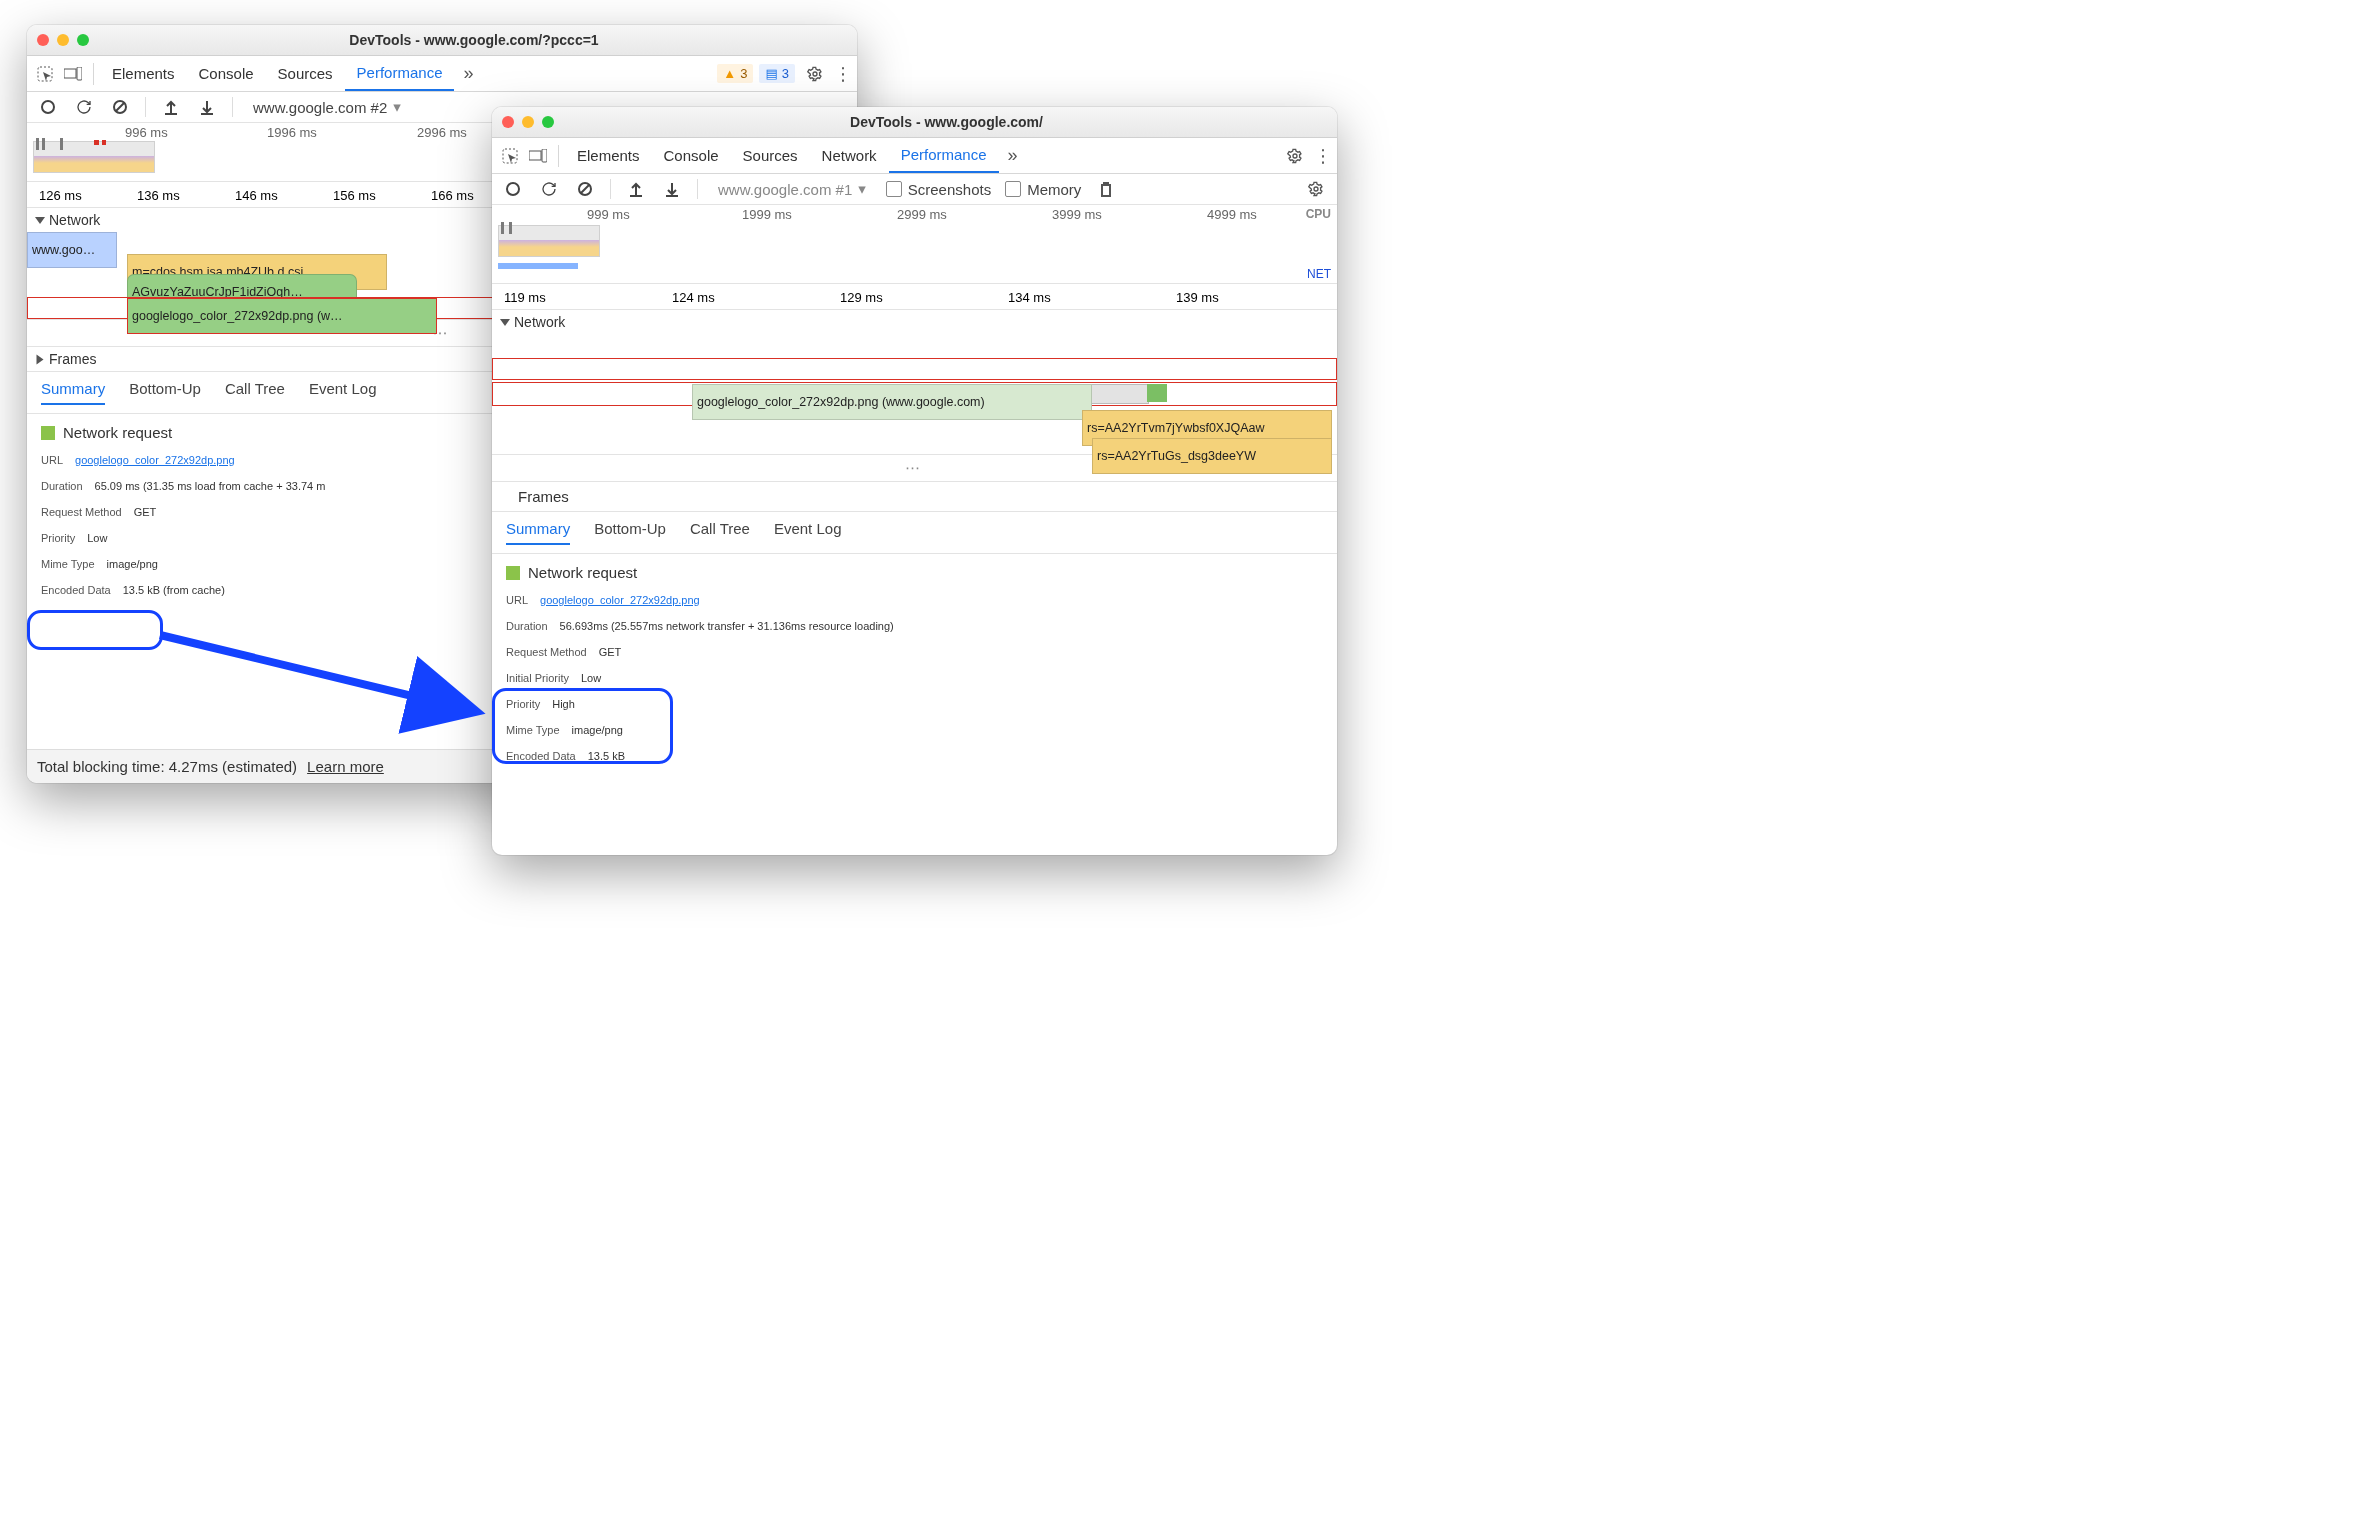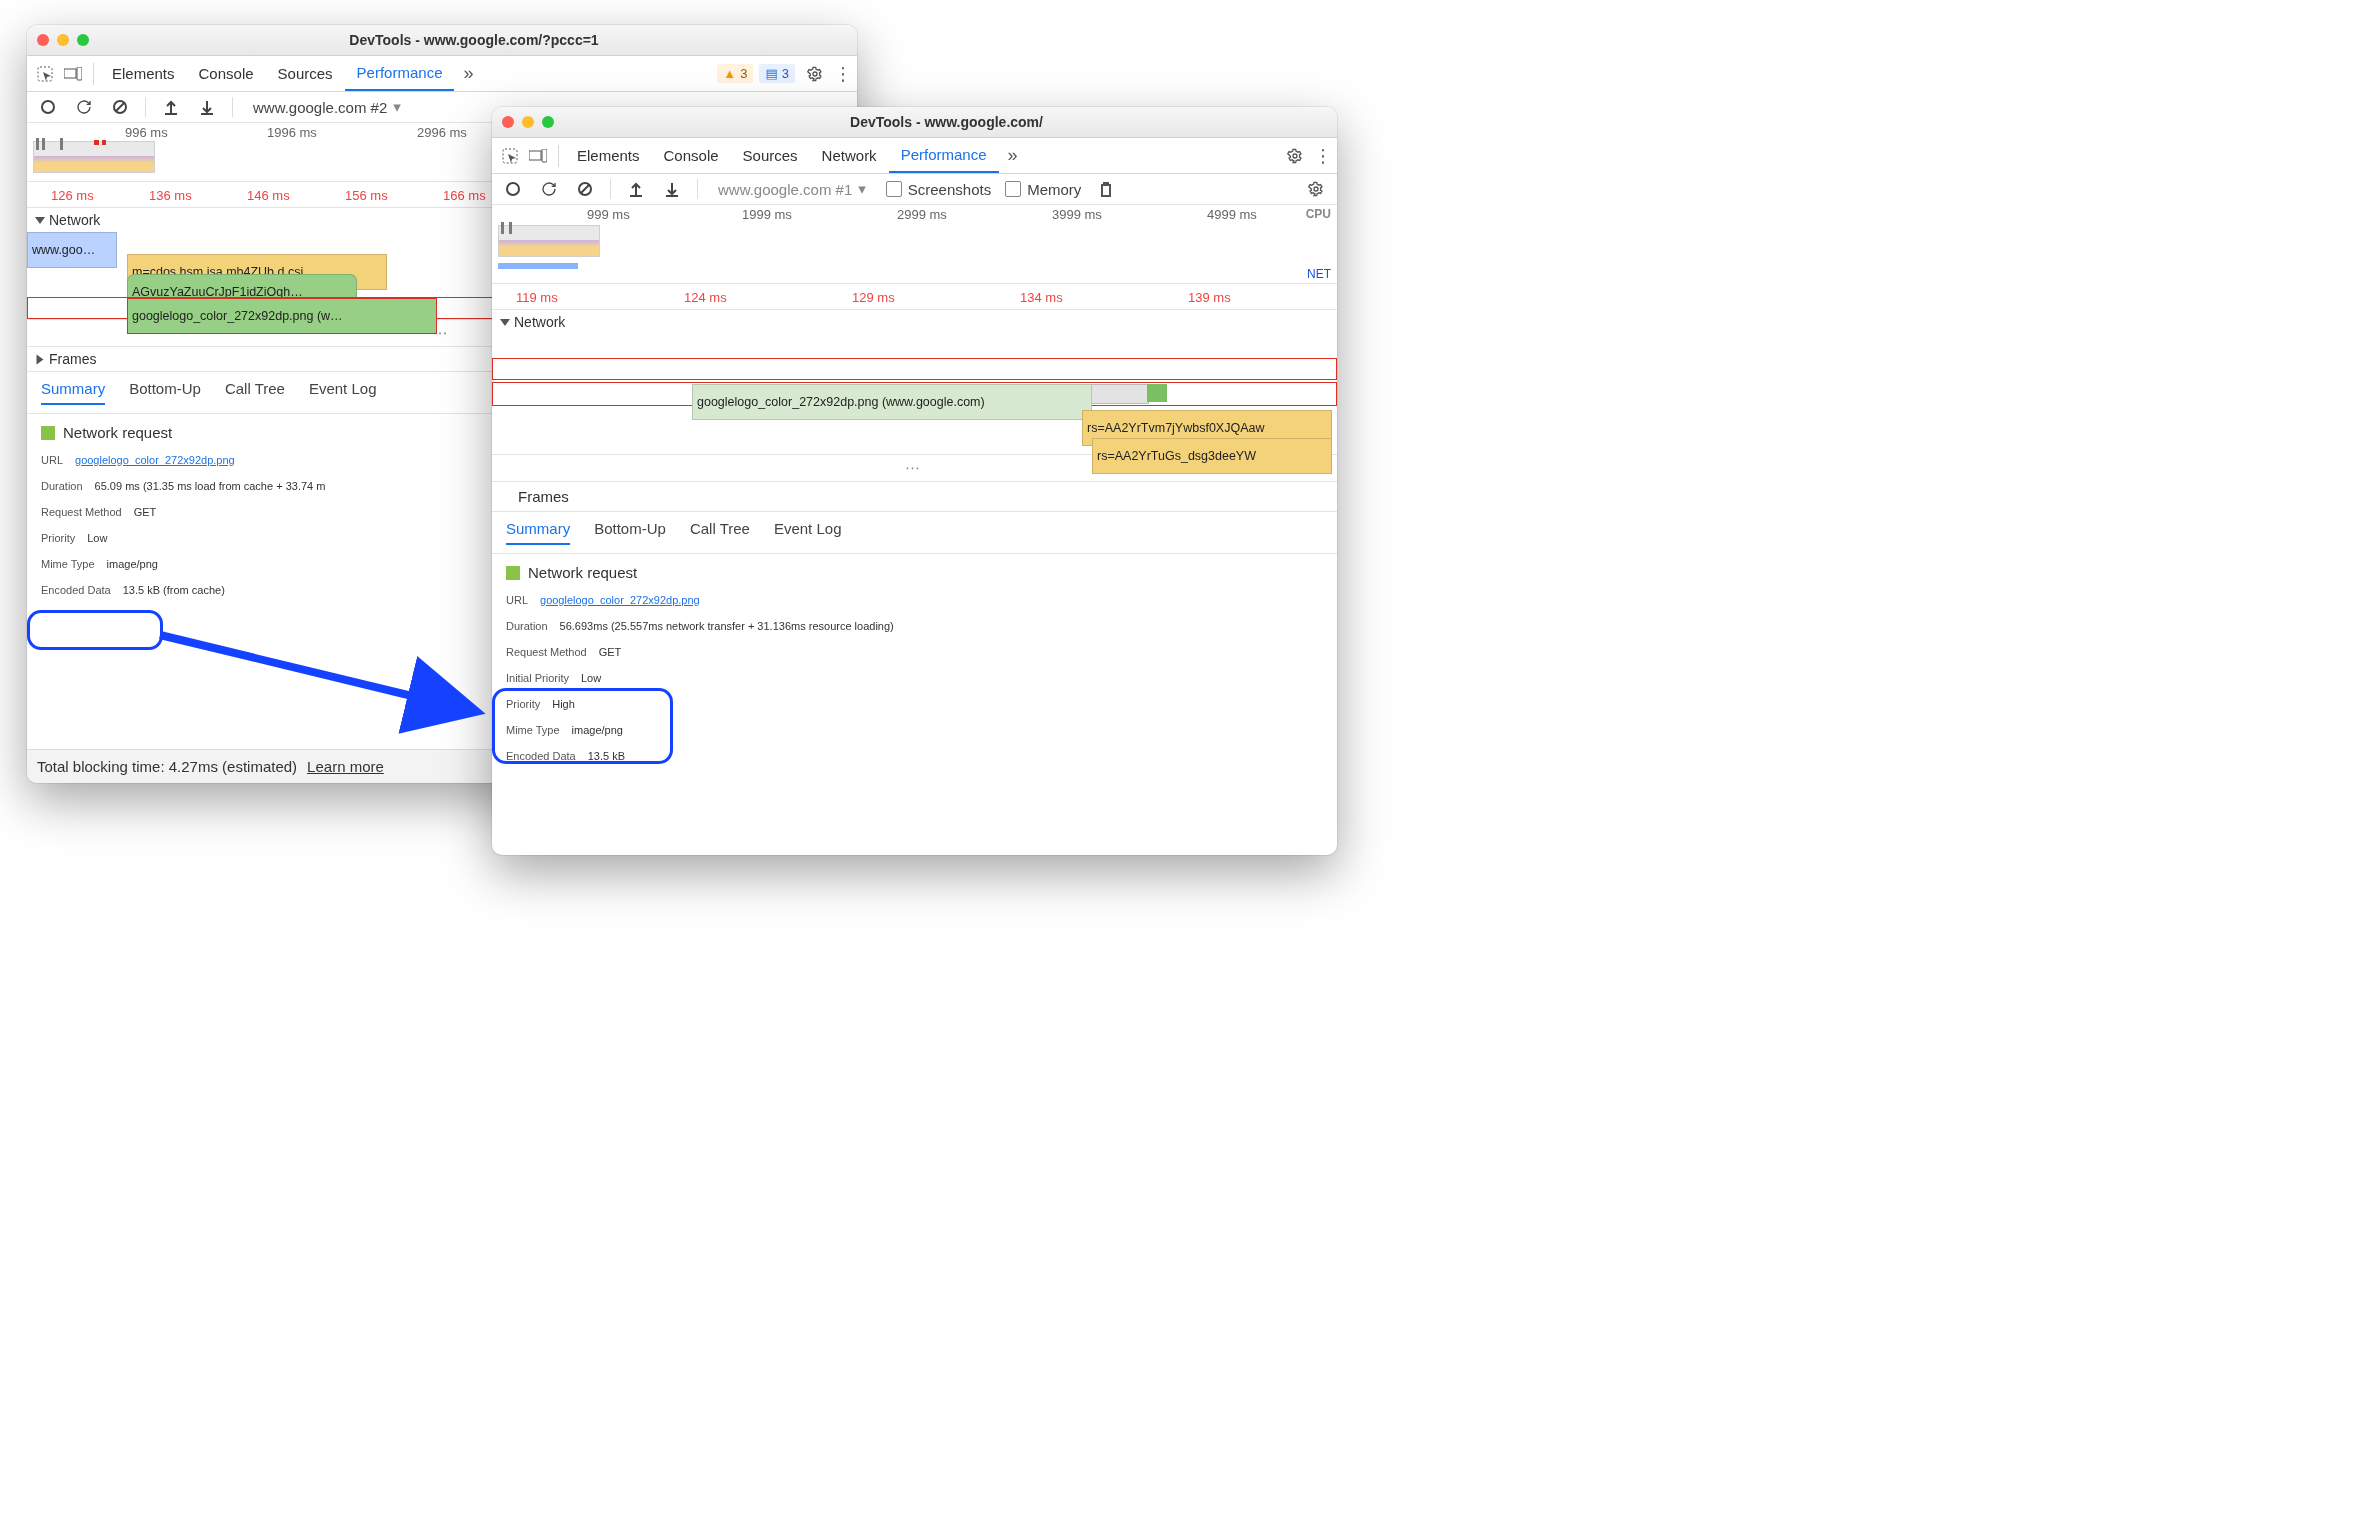--- a/index.html
+++ b/index.html
@@ -23,21 +23,21 @@
   .dropdown{display:flex;align-items:center;gap:6px;font-size:15px;color:#444;padding:2px 6px;}
   .dropdown .chev{color:#888;}
   .chk{display:flex;align-items:center;gap:6px;font-size:15px;color:#444;}
   .chkbox{width:14px;height:14px;border:1px solid #888;border-radius:2px;}
   .strip{position:relative;height:58px;border-bottom:1px solid #e3e3e3;}
   .striplabel{position:absolute;font-size:13px;color:#666;top:2px;}
   .stripcpu{position:absolute;right:6px;top:2px;font-size:12px;font-weight:700;color:#888;}
   .stripnet{position:absolute;right:6px;top:46px;font-size:12px;font-weight:400;color:#1d4ed8;}
   .cpuarea{position:absolute;left:4px;top:18px;width:120px;height:30px;background:linear-gradient(to top,#f6d58b 30%,#c9b0e6 55%,#e9e9e9 0);border:1px solid #d0d0d0;}
   .cpuarea .bar{position:absolute;background:#7b7b7b;top:-4px;width:3px;height:12px;}
-  .ruler{display:flex;border-bottom:1px solid #e3e3e3;font-size:13px;color:#ef4444;padding:6px 16px 4px;}
+  .ruler{display:flex;border-bottom:1px solid #e3e3e3;font-size:13px;color:#000000;padding:6px 4px 4px;}
   .ruler span{flex:0 0 90px;padding-left:8px;}
   .networksec{border-bottom:1px solid #e3e3e3;}
   .sectoggle{display:flex;align-items:center;gap:4px;padding:4px 8px;font-size:14px;color:#333;}
   .tri{display:inline-block;width:0;height:0;border-left:5px solid transparent;border-right:5px solid transparent;border-top:7px solid #555;}
   .tri.closed{transform:rotate(-90deg);}
   .netrow{position:absolute;height:18px;font-size:12.5px;line-height:18px;color:#222;white-space:nowrap;overflow:hidden;text-overflow:ellipsis;padding:8px 4px;border:1px solid rgba(0,0,0,.15);}
   .ellipsis{text-align:center;color:#888;letter-spacing:4px;padding:4px 0;border-bottom:1px solid #e3e3e3;}
   .dettabs{display:flex;gap:24px;padding:8px 14px;border-bottom:1px solid #e3e3e3;font-size:15px;color:#444;}
   .dettabs .dt{padding-bottom:6px;}
   .dettabs .dt.active{color:#1a73e8;border-bottom:2px solid #1a73e8;}

